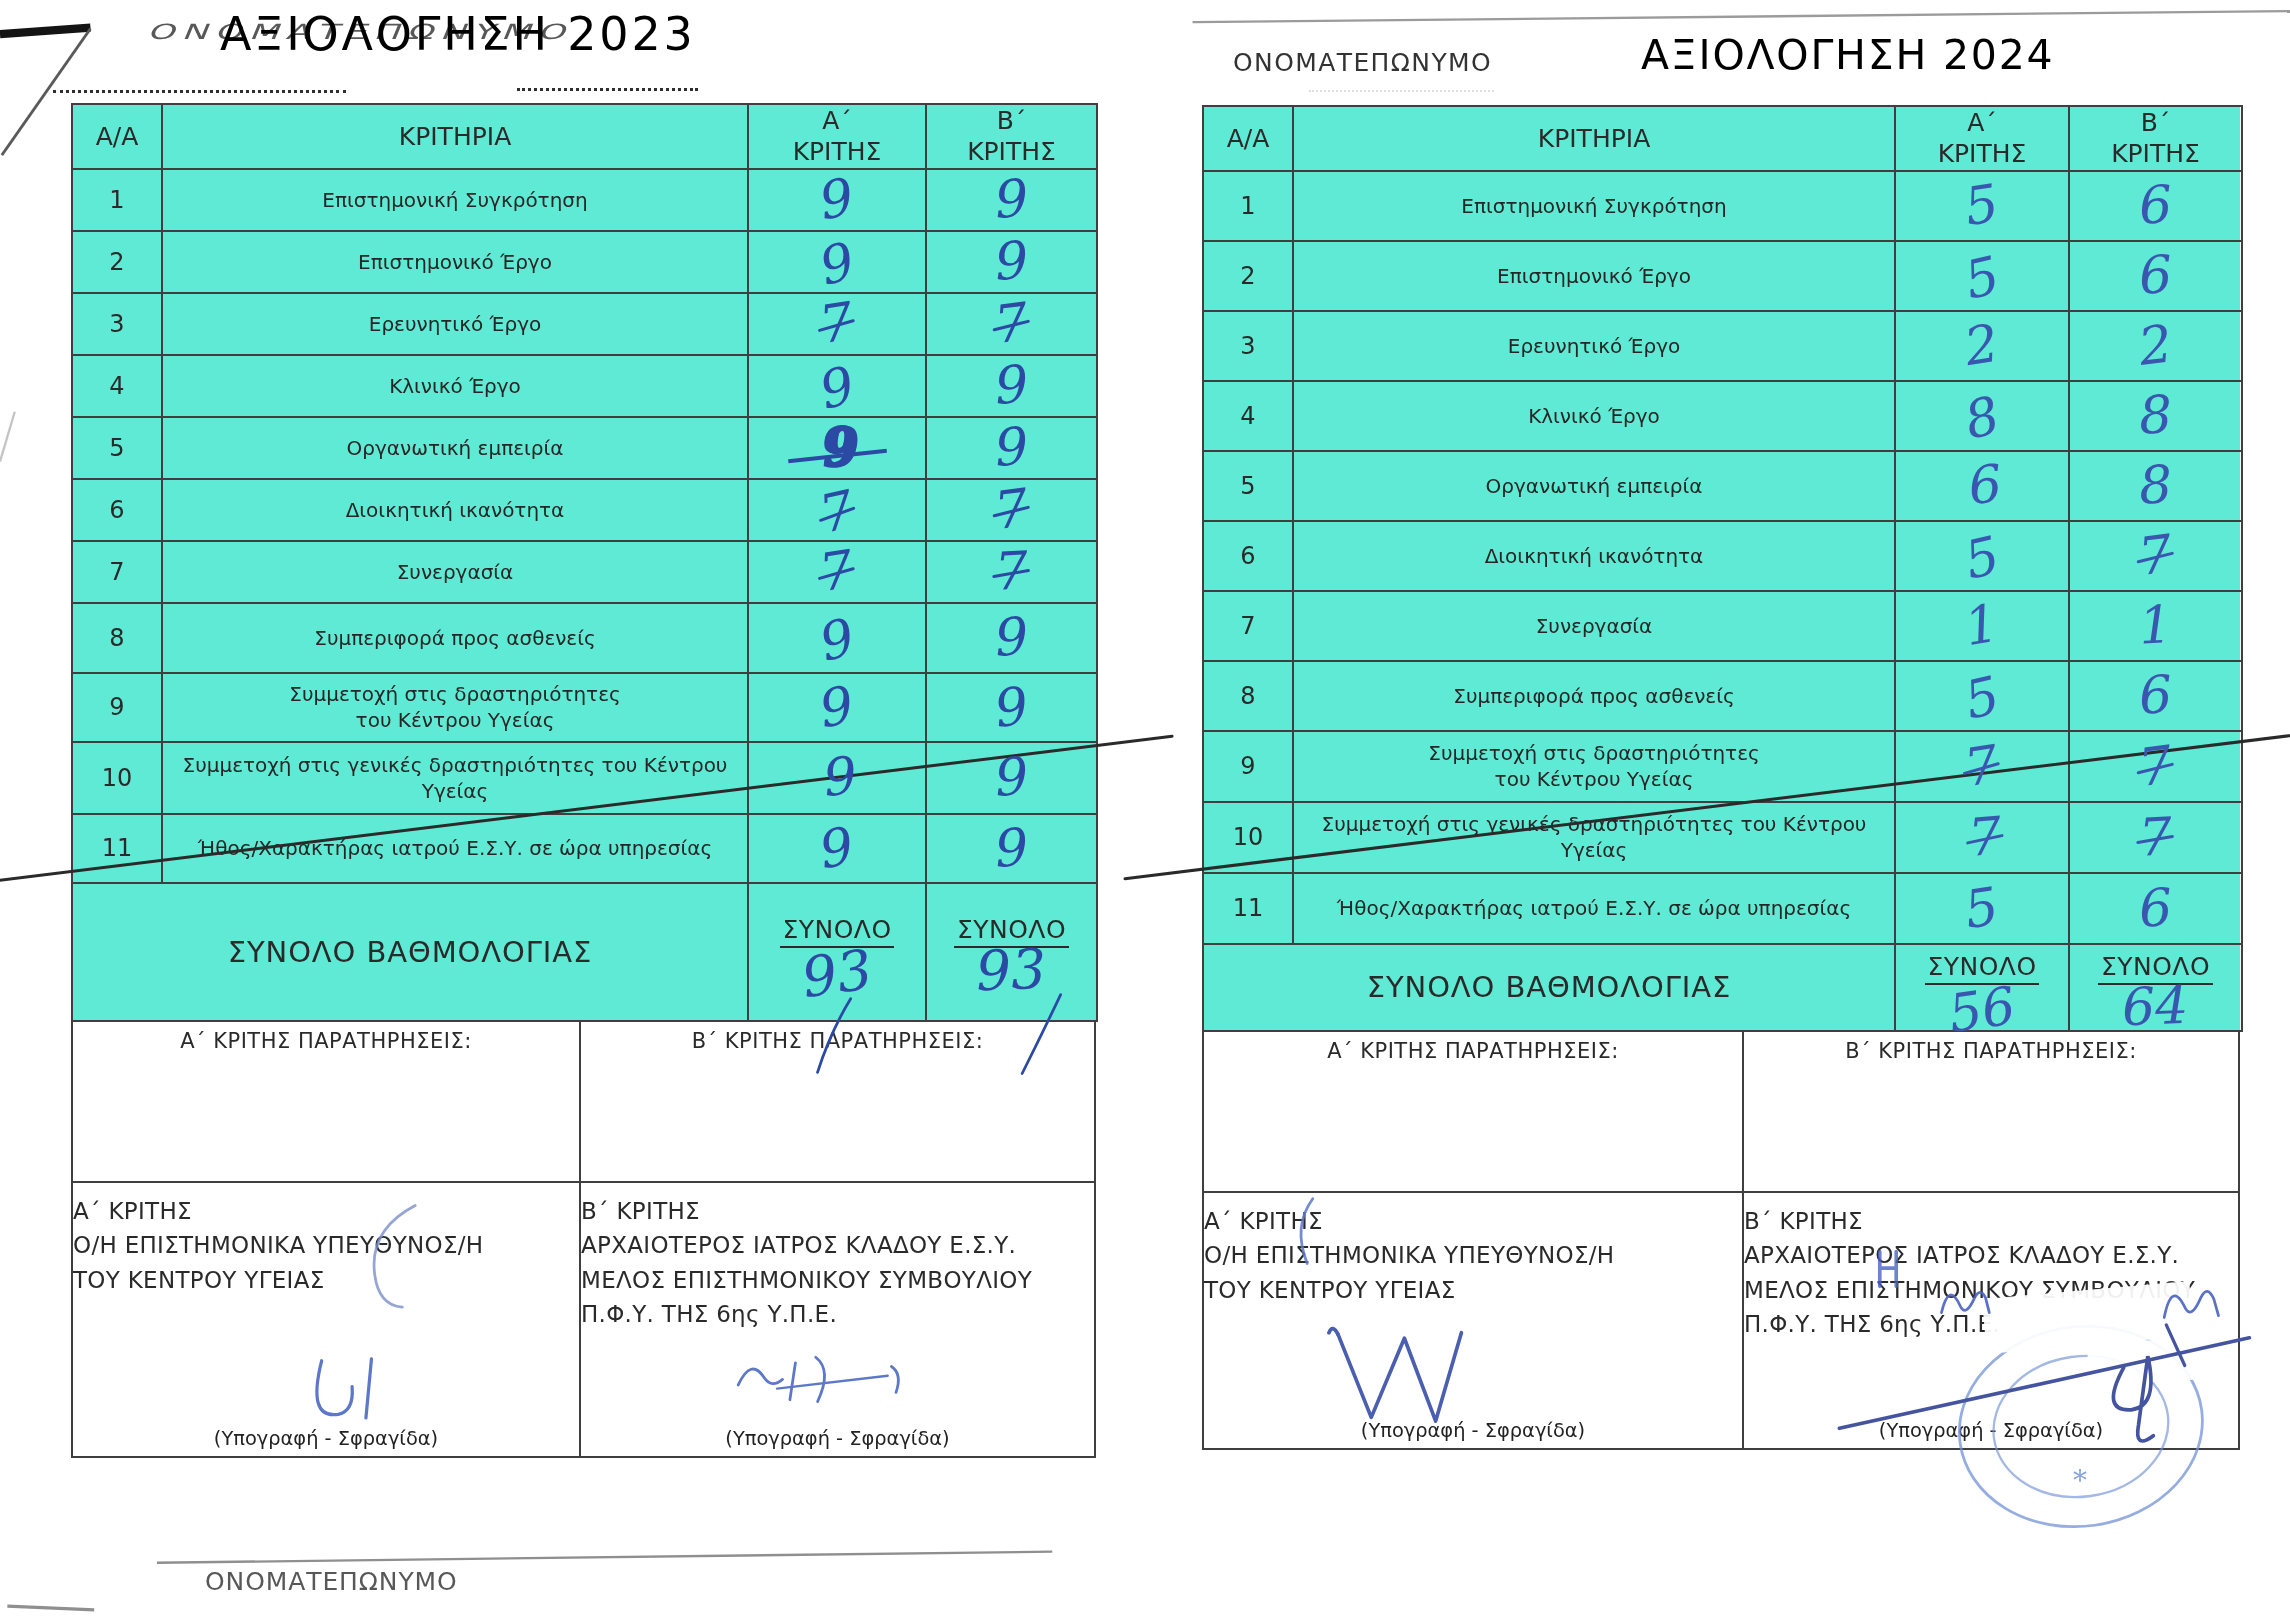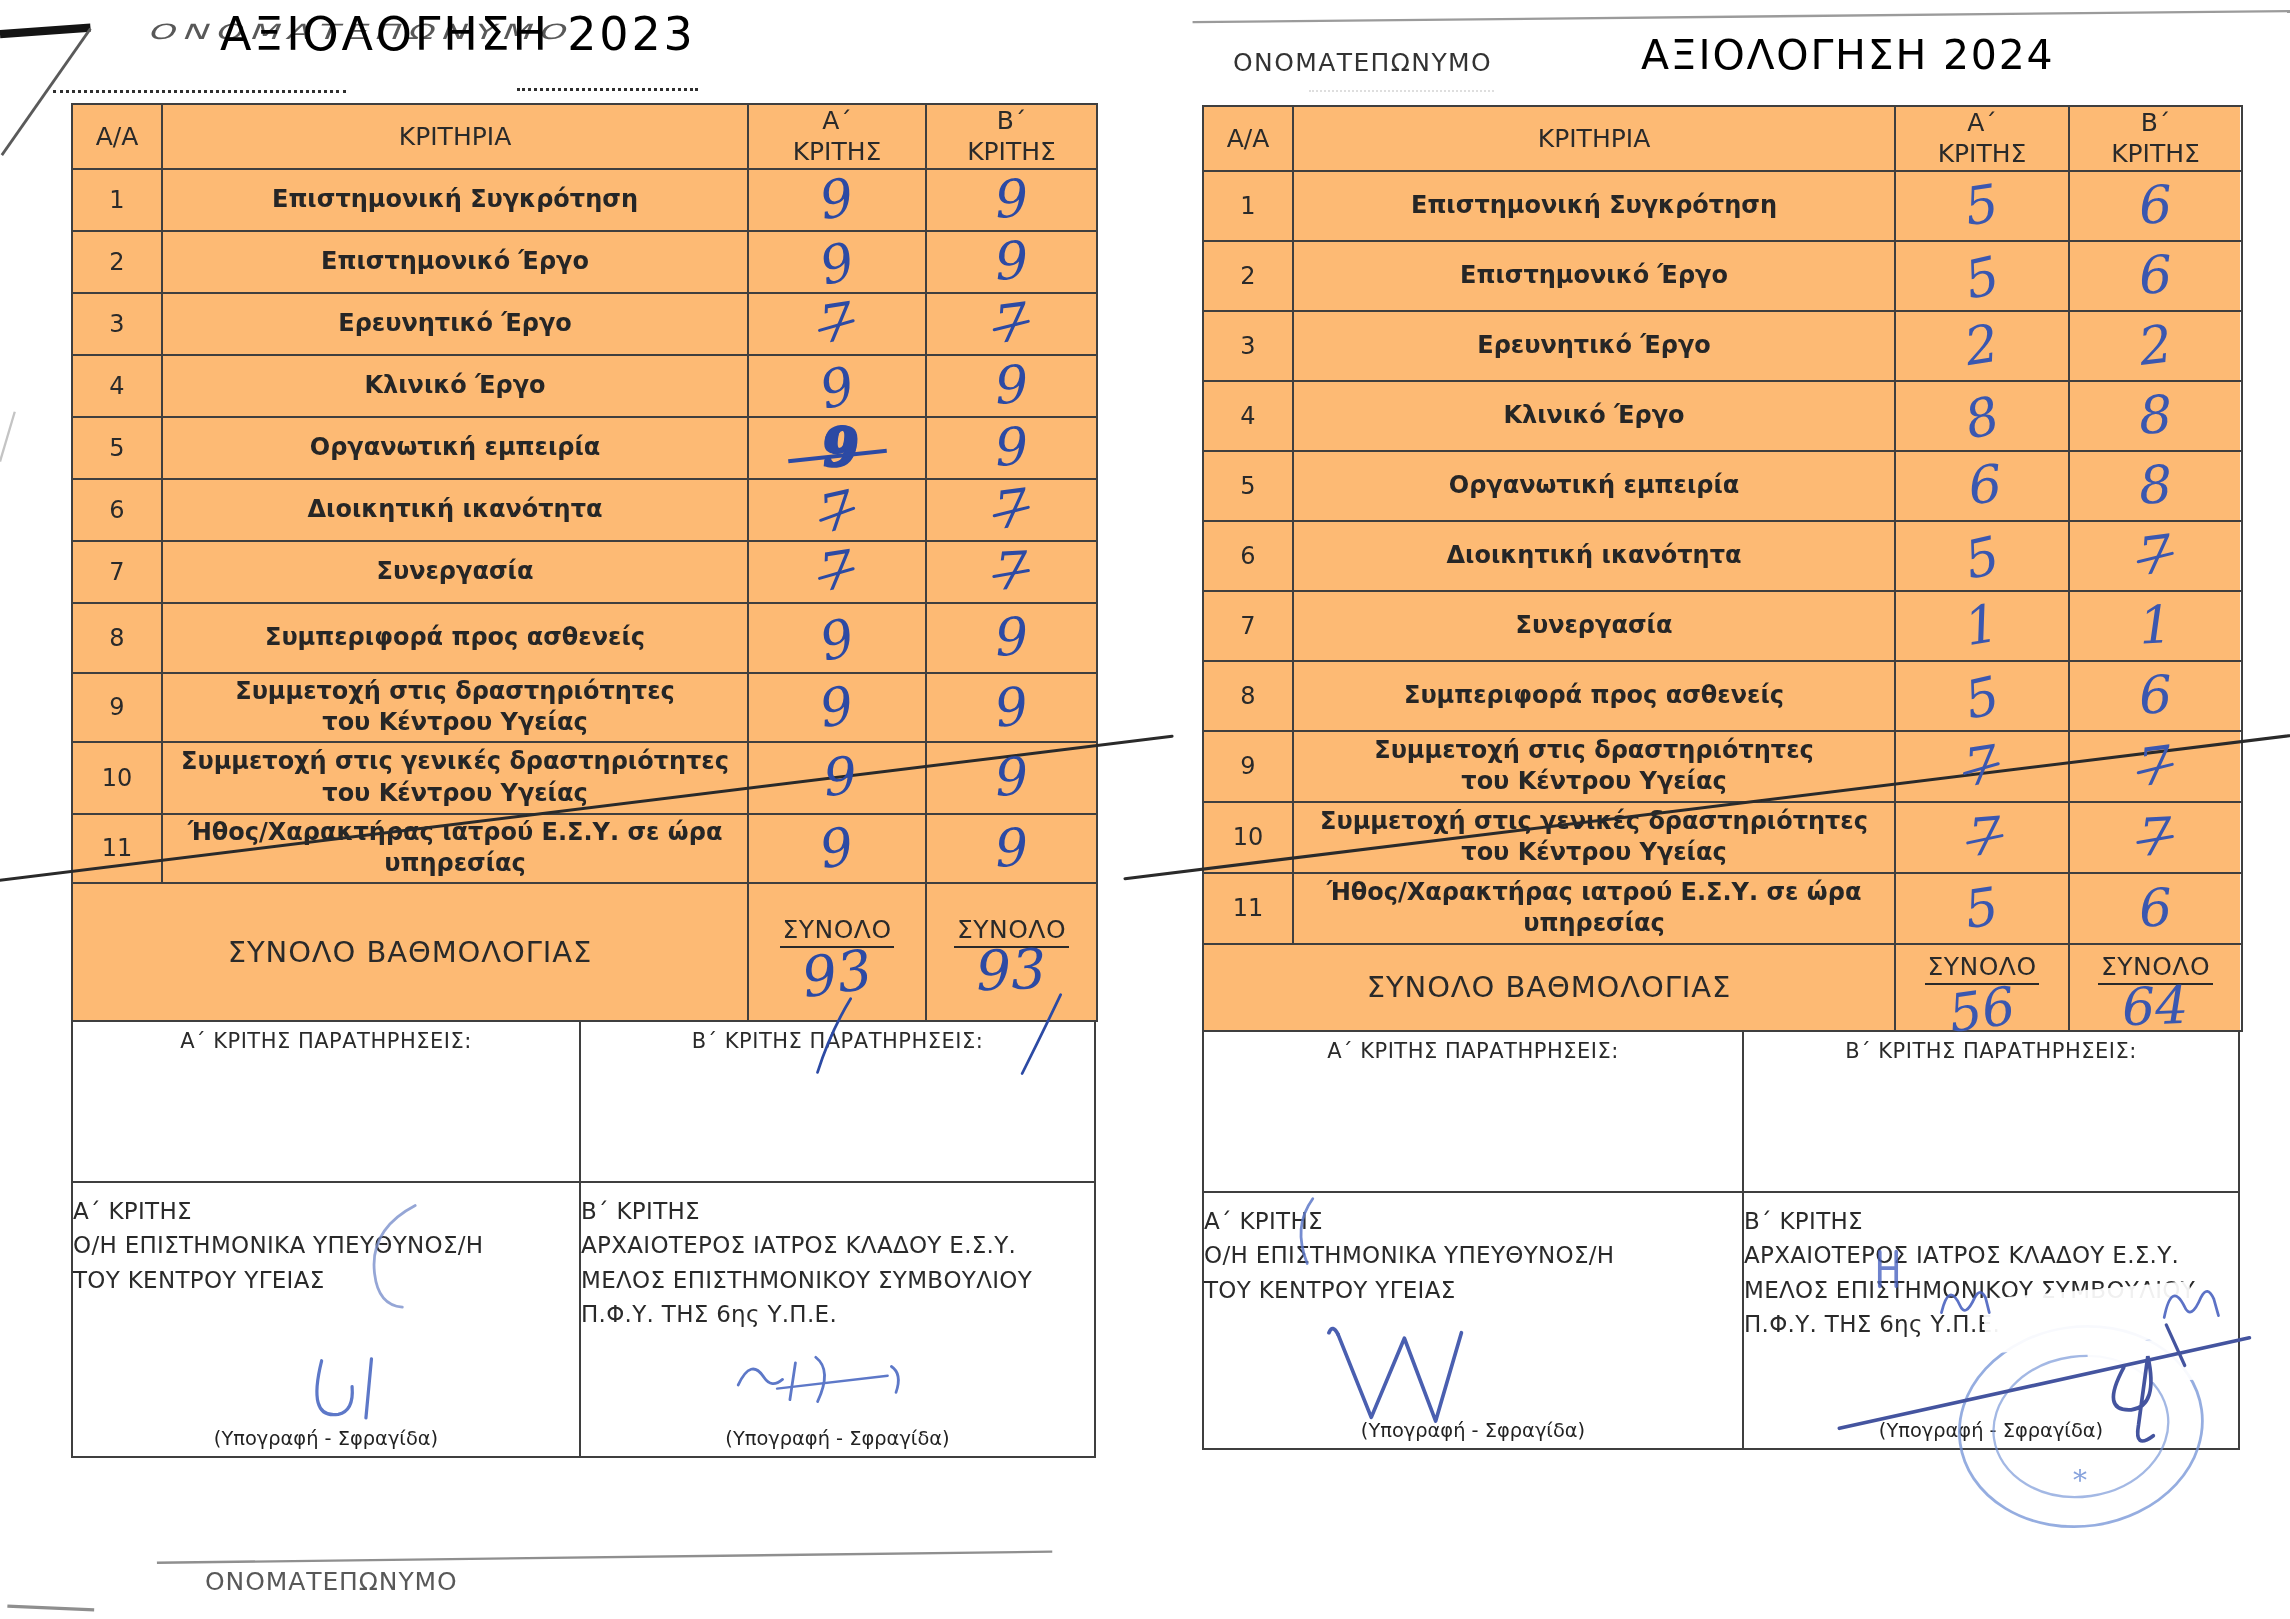--- a/index.html
+++ b/index.html
@@ -16,42 +16,42 @@
   .name-skew{
     position:absolute;left:155px;top:18.5px;font-size:27px;color:#3c3c3c;letter-spacing:5.5px;
     transform:scaleX(1.28) scaleY(0.78) skewX(-14deg);transform-origin:left top;opacity:.85;z-index:6;white-space:nowrap;
   }
   .name-right{position:absolute;left:1233px;top:48px;font-size:25px;color:#333;letter-spacing:1.4px;z-index:6;}
   .name-bottom{position:absolute;left:205px;top:1567px;font-size:25px;color:#585858;letter-spacing:0.9px;z-index:6;}
   .dotted1{position:absolute;left:53px;top:90px;width:293px;border-bottom:3.7px dotted #2f2f2f;z-index:6;}
   .dotted2{position:absolute;left:517px;top:88px;width:181px;border-bottom:3.7px dotted #2f2f2f;z-index:6;}
   .dash-faint{position:absolute;left:1309px;top:90px;width:185px;border-bottom:2.8px dotted #c4c4c4;opacity:.55;z-index:6;}
   
-  .form{position:absolute;z-index:5;background:#fdba74;}
+  .form{position:absolute;z-index:5;background:#5eead4;}
   .f2023{left:71px;top:103px;width:1025px;}
   .f2024{left:1202px;top:105px;width:1038px;}
   table.eval{border-collapse:collapse;table-layout:fixed;width:100%;}
   table.eval th,table.eval td{border:2.3px solid #3f3f3f;padding:0 7.4px;text-align:center;vertical-align:middle;overflow:visible;}
   table.eval{border:2.8px solid #3f3f3f;}
   .f2023 col.w-num{width:90px;}  .f2023 col.w-crit{width:586px;} .f2023 col.w-a{width:178px;} .f2023 col.w-b{width:171px;}
   .f2024 col.w-num{width:90px;}  .f2024 col.w-crit{width:602px;} .f2024 col.w-a{width:174px;} .f2024 col.w-b{width:173px;}
   thead th{font-weight:500;font-size:25px;line-height:1.25;color:#2a2a2a;}
   .f2023 thead tr{height:61px;}
   .f2024 thead tr{height:64px;}
   .f2023 tbody tr{height:62px;}
   .f2023 tbody tr:nth-child(8){height:70px;}
   .f2023 tbody tr:nth-child(9){height:69px;}
   .f2023 tbody tr:nth-child(10){height:72px;}
   .f2023 tbody tr:nth-child(11){height:69px;}
   .f2024 tbody tr{height:70px;}
   .f2024 tbody tr:nth-child(n+9){height:71px;}
   .f2023 tr.total-row{height:138px;}
   .f2024 tr.total-row{height:76px;}
   td.c-num{font-size:24px;color:#2a2a2a;}
-  td.c-crit{font-size:24px;color:#262626;white-space:pre-line;line-height:1.3;font-weight:bold;}
+  td.c-crit{font-size:20px;color:#262626;white-space:pre-line;line-height:1.3;}
   
   .hw{
     font-family:"DejaVu Serif",serif;font-style:italic;line-height:.9;display:inline-block;
     color:#2c4aa4;font-size:52px;position:relative;
   }
   .f2024 .hw{color:#3a57b0;}
   .hw-a{transform:rotate(-9deg);}
   .hw-b{transform:rotate(-3deg);}
   tbody tr:nth-child(even) .hw-a{transform:rotate(-13deg) translateY(2.8px);}
   tbody tr:nth-child(3n) .hw-b{transform:rotate(-7deg);}

